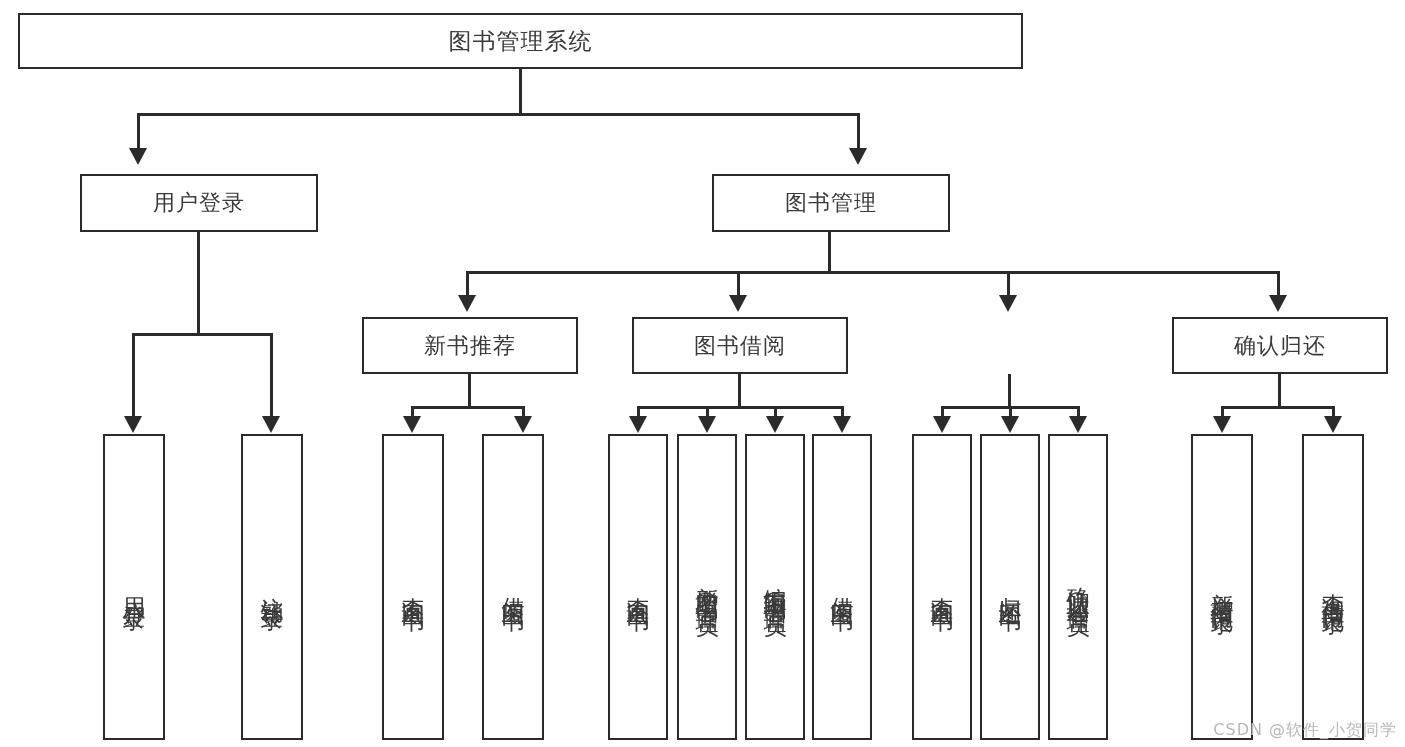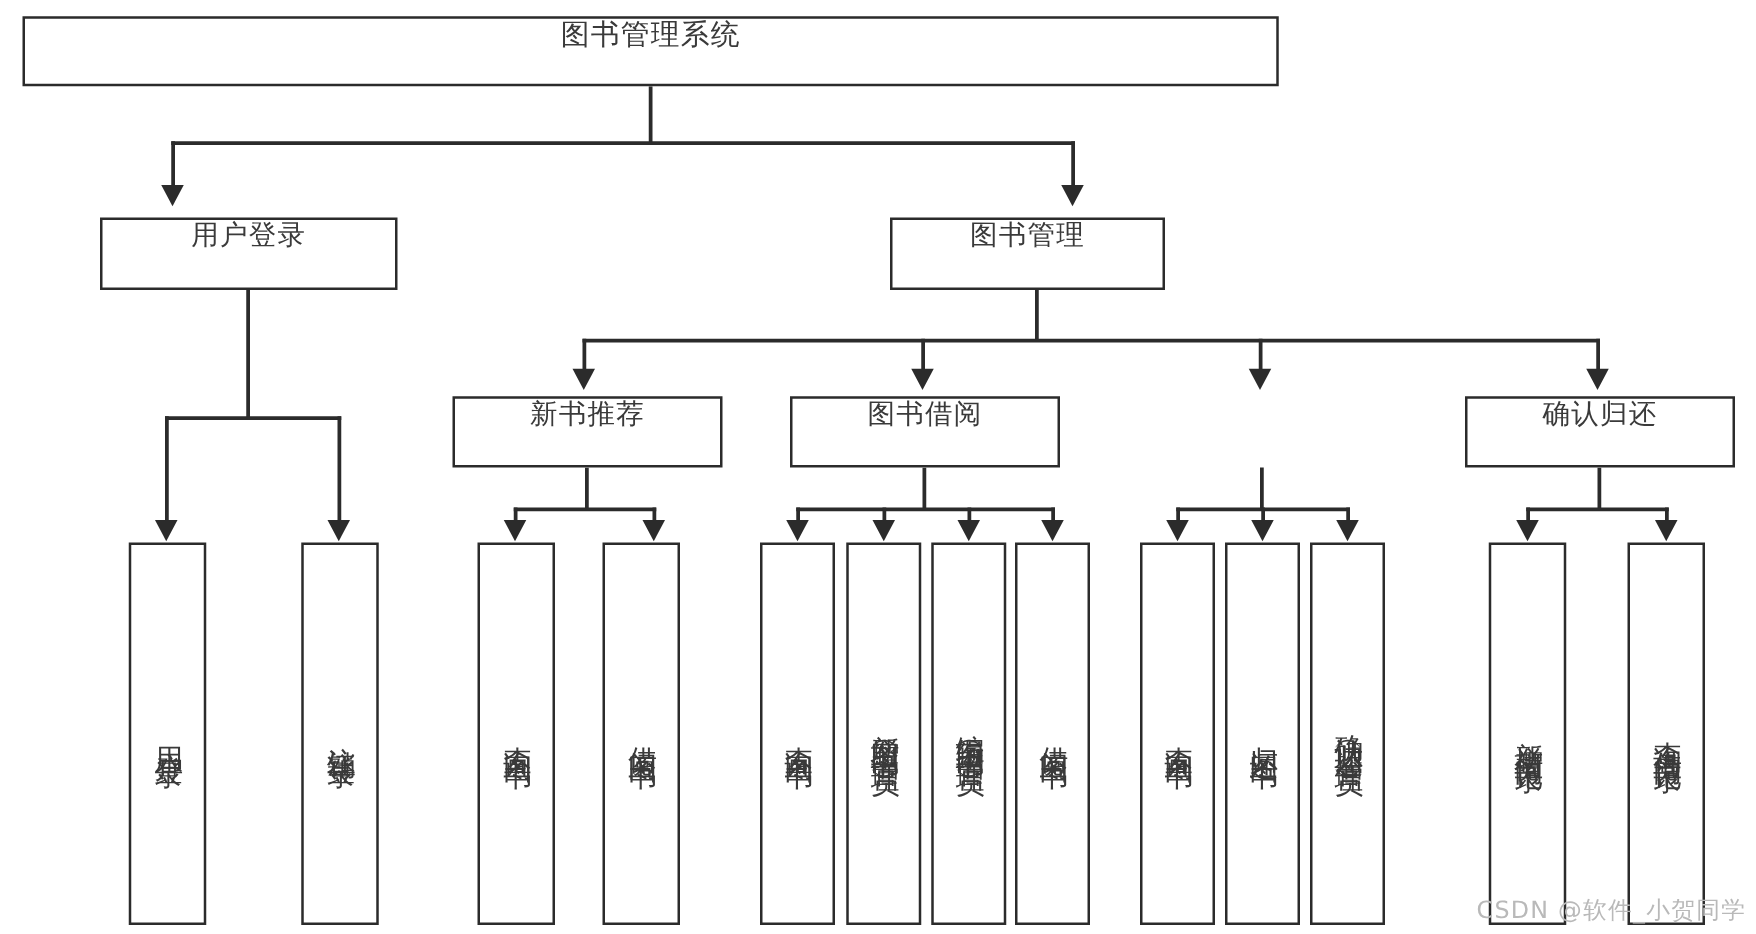--- a/index.html
+++ b/index.html
@@ -17,20 +17,21 @@
     height: 747px;
     background: #ffffff;
     overflow: hidden;
   }
   .node {
     position: absolute;
     box-sizing: border-box;
     border: 2px solid #2b2b2b;
     background: #ffffff;
     display: flex;
+    align-items: center;
     justify-content: center;
     color: #3a3a3a;
     z-index: 3;
   }
   .node .label {
     display: block;
     text-align: center;
     line-height: 1.15;
     white-space: nowrap;
   }
@@ -68,21 +69,21 @@
     height: 0;
     border-left: 9px solid transparent;
     border-right: 9px solid transparent;
     border-top: 17px solid #2b2b2b;
     z-index: 2;
   }
   #watermark {
     position: absolute;
     right: 8px;
     bottom: 6px;
-    font-size: 19px;
+    font-size: 16px;
     color: #b9b9b9;
     letter-spacing: 1px;
     z-index: 6;
     white-space: nowrap;
     font-family: "DejaVu Sans", "Liberation Sans", sans-serif;
   }
 </style>
 </head>
 <body>
 
@@ -97,21 +98,21 @@
   <div class="hline" style="left:137px; top:113px; width:723px;"></div>
 
   <div class="vline" style="left:137px; top:113px; height:37px;"></div>
   <div class="arrow" style="left:129px; top:148px;"></div>
   <div class="vline" style="left:857px; top:113px; height:37px;"></div>
   <div class="arrow" style="left:849px; top:148px;"></div>
 
   <div class="node horiz" style="left:80px; top:174px; width:238px; height:58px;">
     <span class="label">用户登录</span>
   </div>
-  <div class="node horiz" style="left:712px; top:174px; width:220px; height:58px;">
+  <div class="node horiz" style="left:712px; top:174px; width:238px; height:58px;">
     <span class="label">图书管理</span>
   </div>
 
   <div class="vline" style="left:197px; top:232px; height:103px;"></div>
   <div class="hline" style="left:132px; top:333px; width:141px;"></div>
   <div class="vline" style="left:132px; top:333px; height:85px;"></div>
   <div class="arrow" style="left:124px; top:416px;"></div>
   <div class="vline" style="left:270px; top:333px; height:85px;"></div>
   <div class="arrow" style="left:262px; top:416px;"></div>
 

